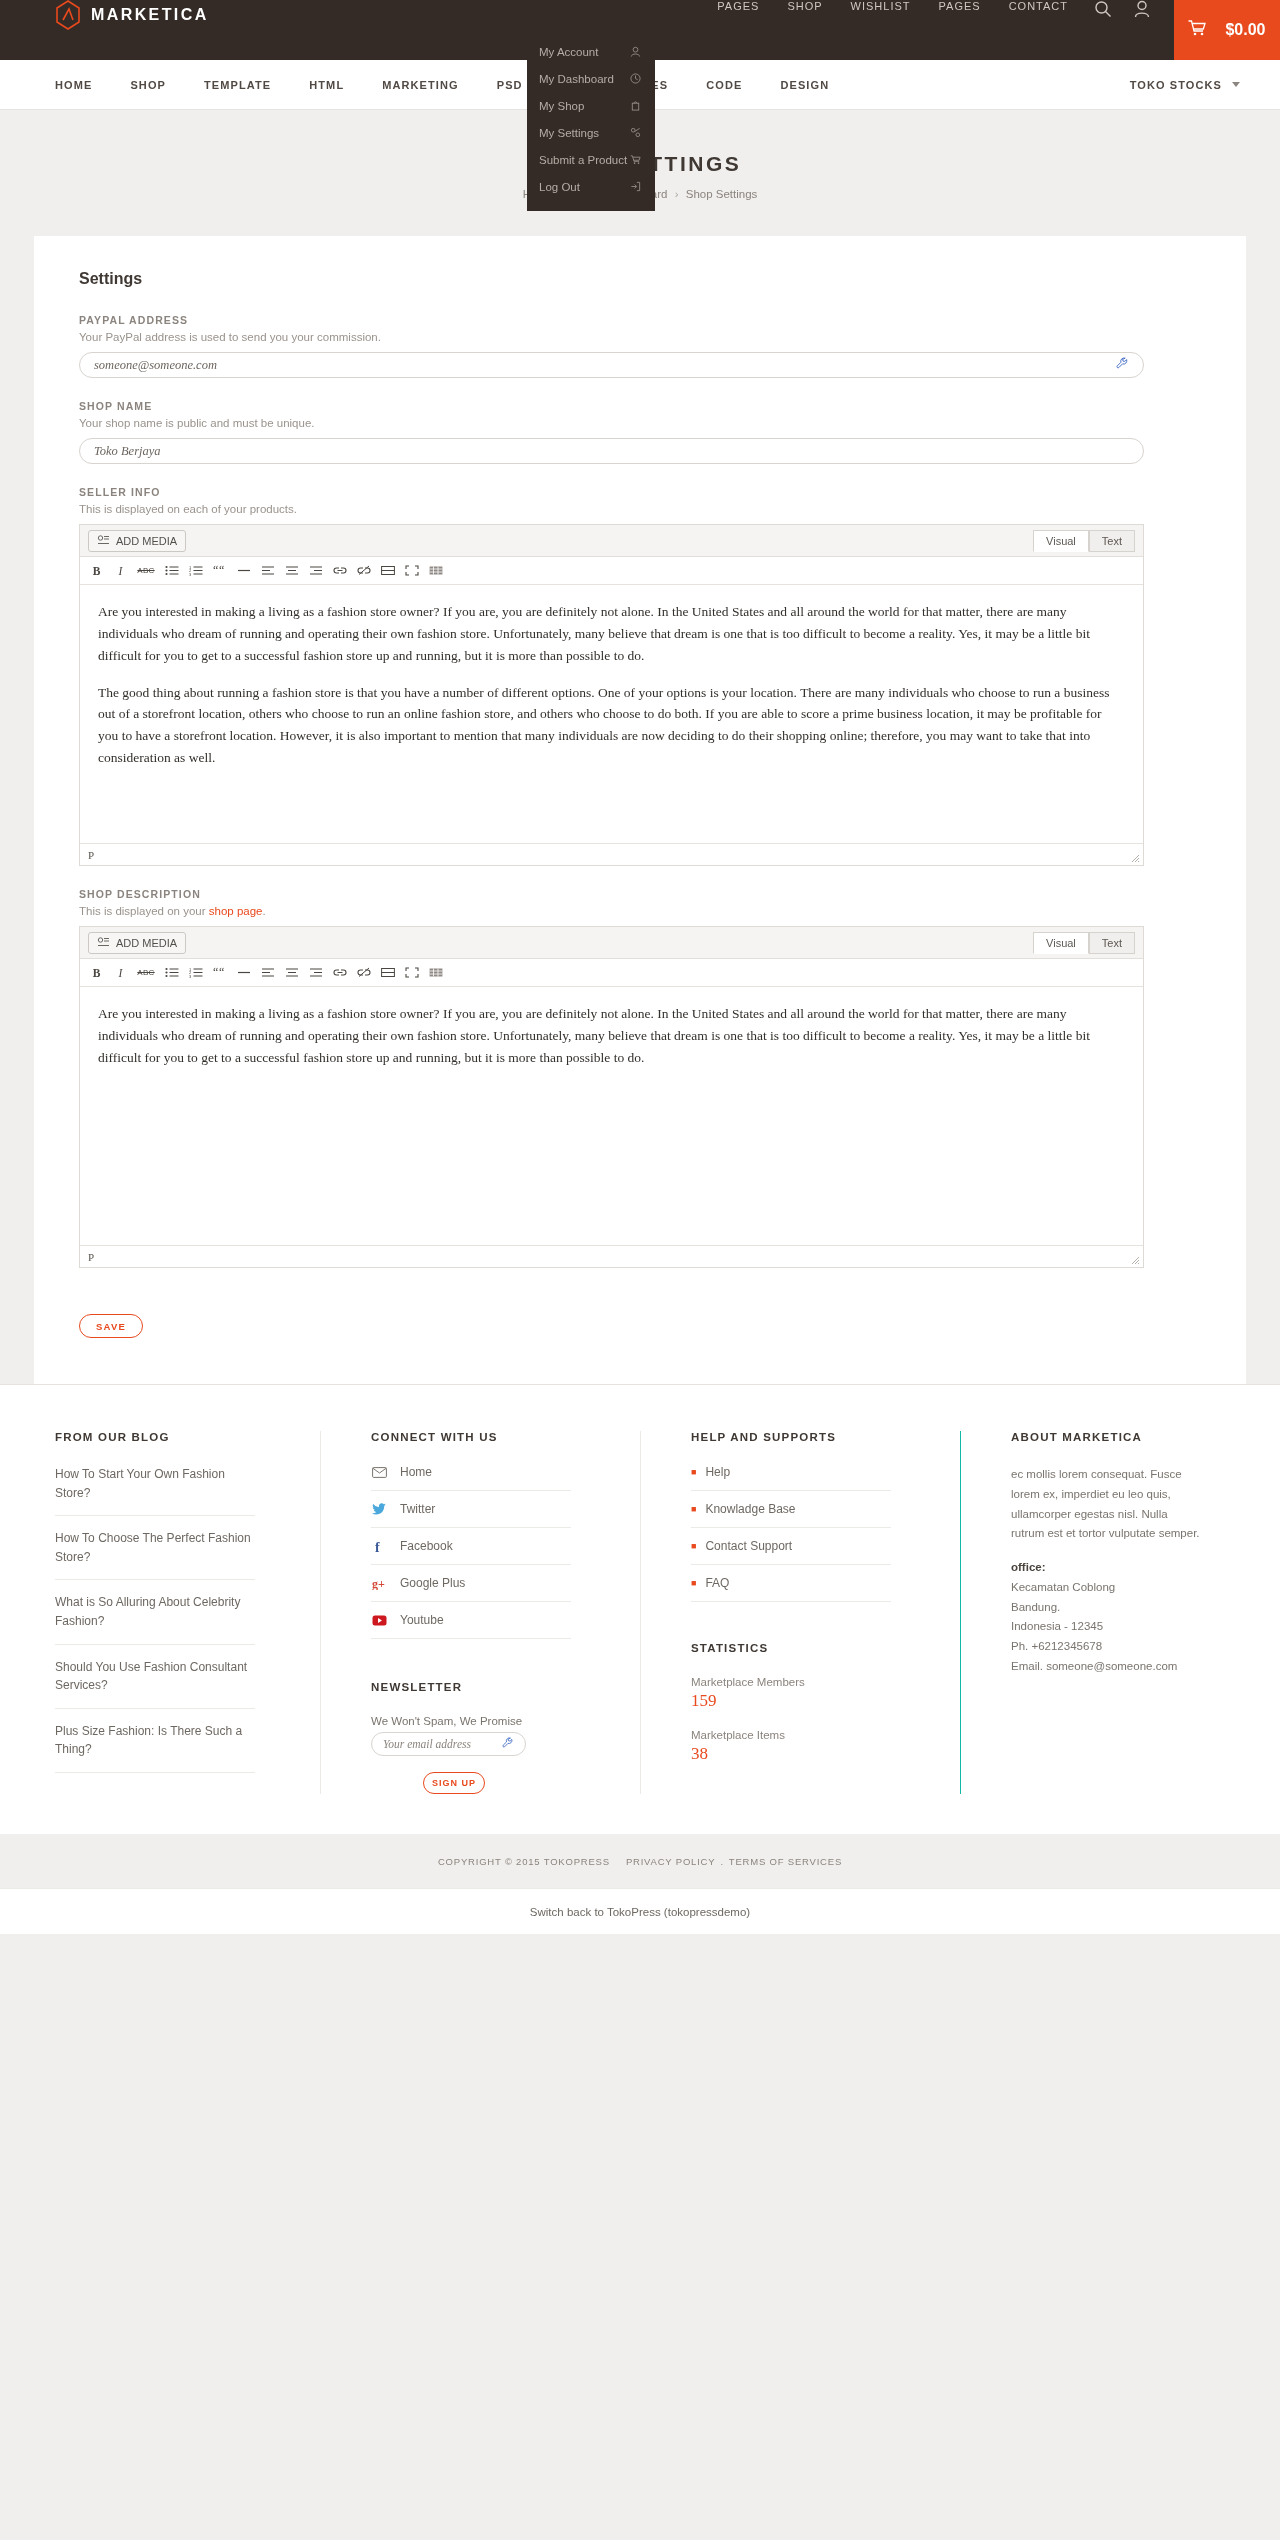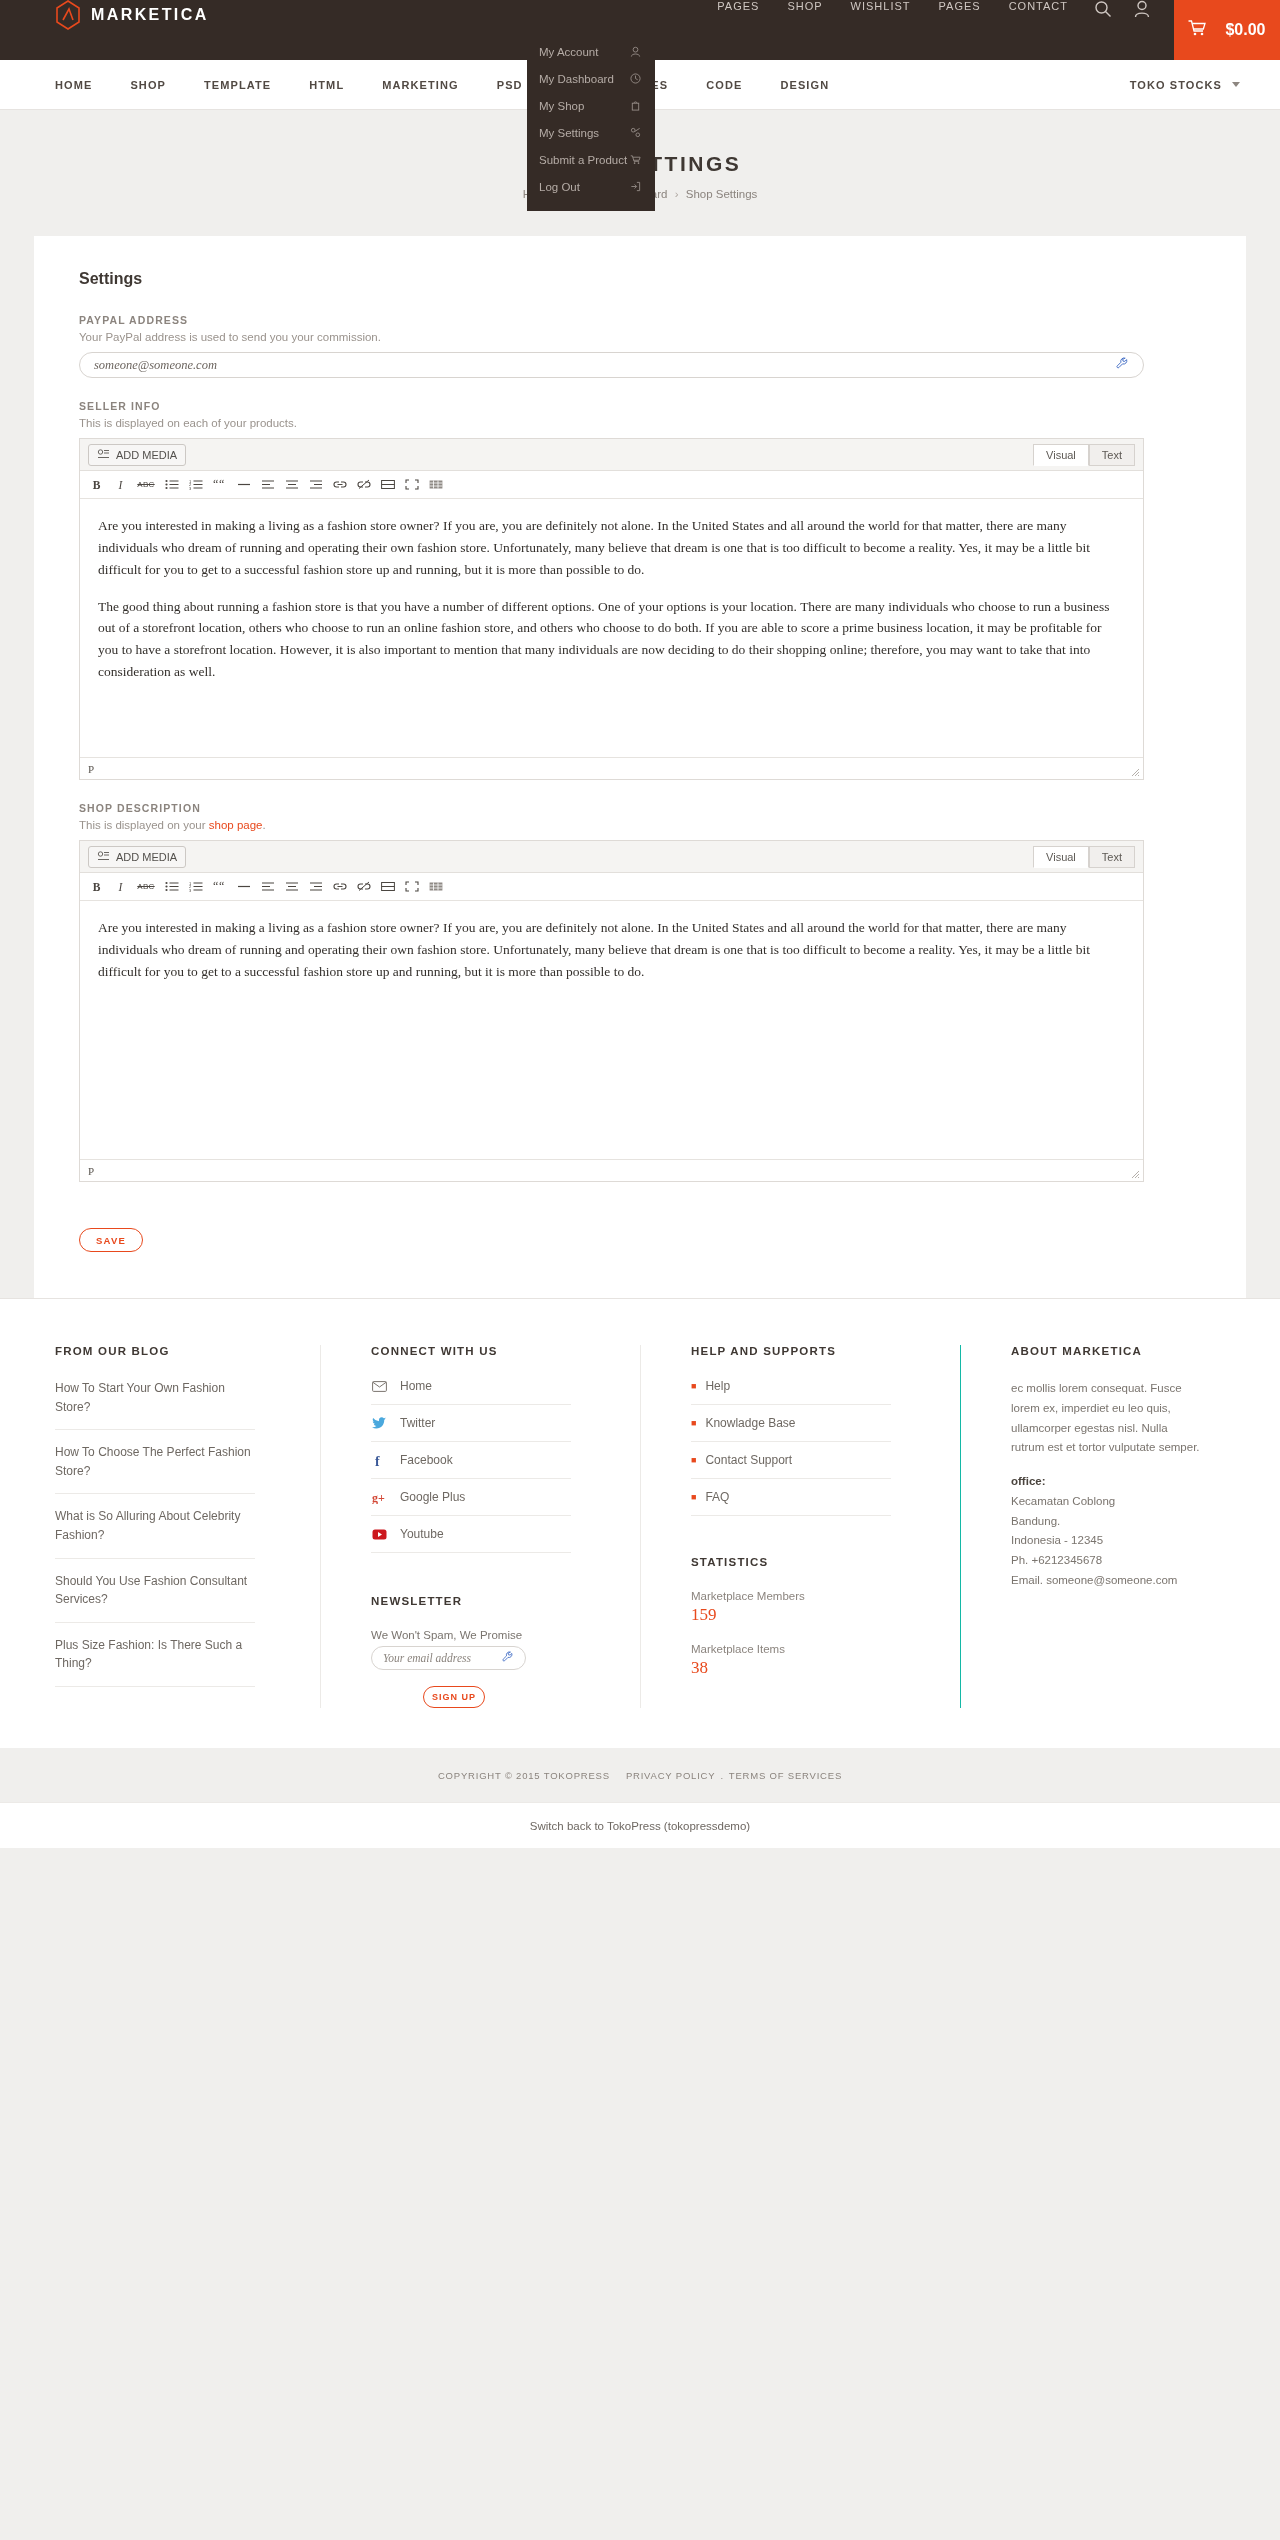--- a/index.html
+++ b/index.html
@@ -552,20 +552,27 @@
         <span>someone@someone.com</span>
         <span>
           <svg width="13" height="13" viewBox="0 0 13 13">
               <path d="M9.2 1.2 a3.3 3.3 0 0 0-4.3 4.1 L1.3 8.9 a1.1 1.1 0 0 0 1.6 1.6 L6.5 6.9 a3.3 3.3 0 0 0 4.1-4.3 L8.8 4.4 L7 4.1 L6.7 2.3 Z" fill="none" stroke="#4b74c8" stroke-width="1"></path>
             </svg>
         </span>
       </div>
     </div>
 
     
+    <div class="field-block">
+      <div class="field-label">SHOP NAME</div>
+      <div class="field-help">Your shop name is public and must be unique.</div>
+      <div class="text-input">
+        <span>Toko Berjaya</span>
+      </div>
+    </div>
 
     
     <div class="field-block">
       <div class="field-label">SELLER INFO</div>
       <div class="field-help">This is displayed on each of your products.</div>
 
       <div class="editor">
         <div class="editor-top">
           <div class="add-media">
             <span>

